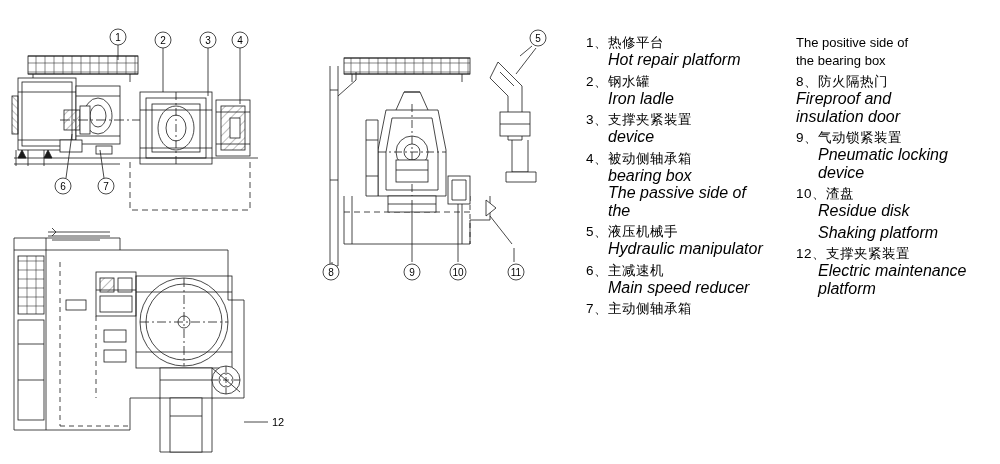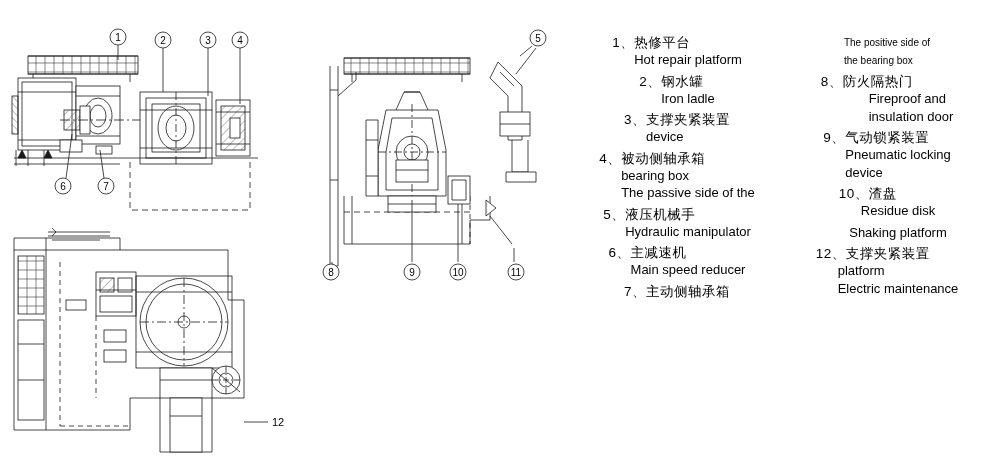--- a/index.html
+++ b/index.html
@@ -33,46 +33,45 @@
     top: 34px;
     width: 410px;
     height: 400px;
     display: flex;
     flex-direction: row;
   }
   .legend-col {
     width: 182px;
     display: flex;
     flex-direction: column;
-    align-items: center;
   }
   .legend-col.col2 {
     margin-left: 28px;
     padding-top: 0px;
   }
   .legend-item {
     margin-bottom: 4px;
   }
   .legend-cn {
     font-size: 13.5px;
     line-height: 17px;
     white-space: nowrap;
     letter-spacing: 0.5px;
   }
   .legend-en {
-    font-size: 13px;
+    font-size: 16px;
     line-height: 17.5px;
     padding-left: 22px;
+    font-style: italic;
   }
   .legend-en.noindent {
     padding-left: 0px;
-    margin-left: 48px;
   }
   .cont-en {
-    font-size: 10px;
+    font-size: 13px;
     line-height: 17.5px;
     padding-left: 0px;
   }
   svg text {
     font-family: "Liberation Sans", sans-serif;
   }
 </style>
 </head>
 <body>
 
@@ -363,21 +362,21 @@
         <div class="legend-cn"><span>10、</span><span>渣盘</span></div>
         <div class="legend-en">Residue disk</div>
       </div>
 
       <div class="legend-item">
         <div class="legend-en">Shaking platform</div>
       </div>
 
       <div class="legend-item">
         <div class="legend-cn"><span>12、</span><span>支撑夹紧装置</span></div>
+        <div class="legend-en">Electric maintenance</div>
         <div class="legend-en">platform</div>
-        <div class="legend-en">Electric maintenance</div>
       </div>
 
     </div>
 
   </div>
 
 </div>
 
 </body></html>

